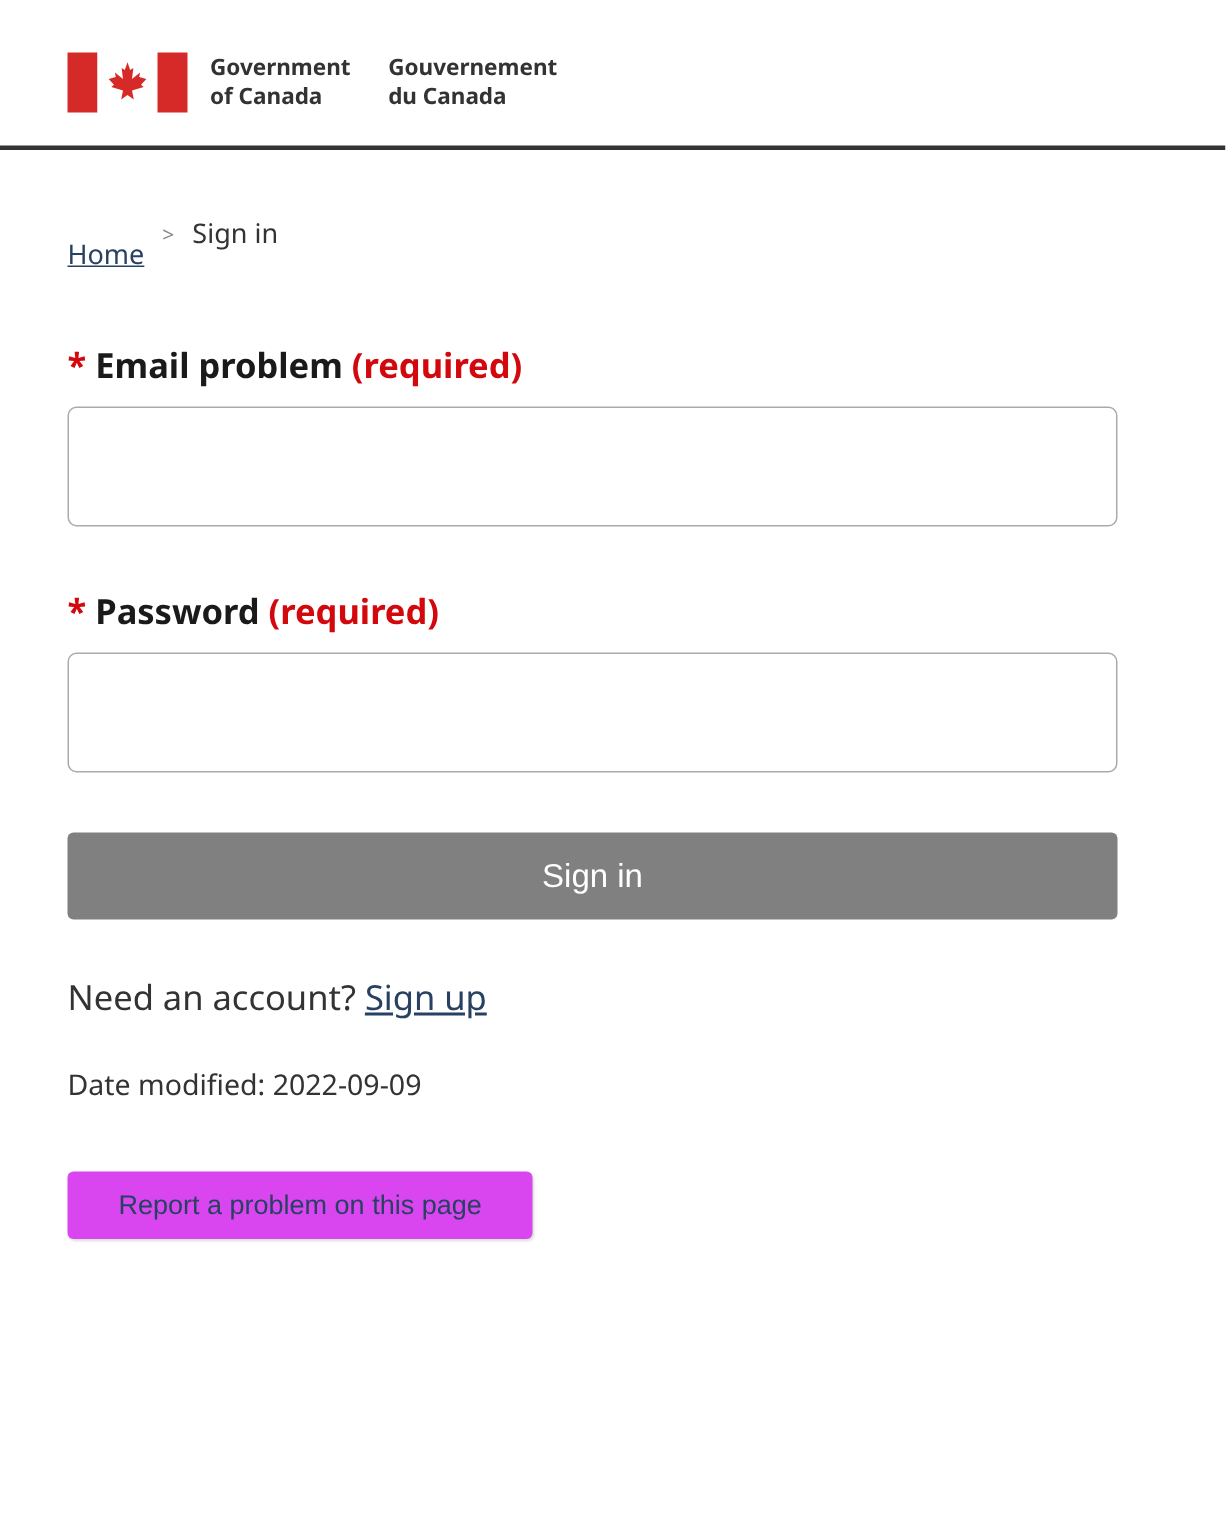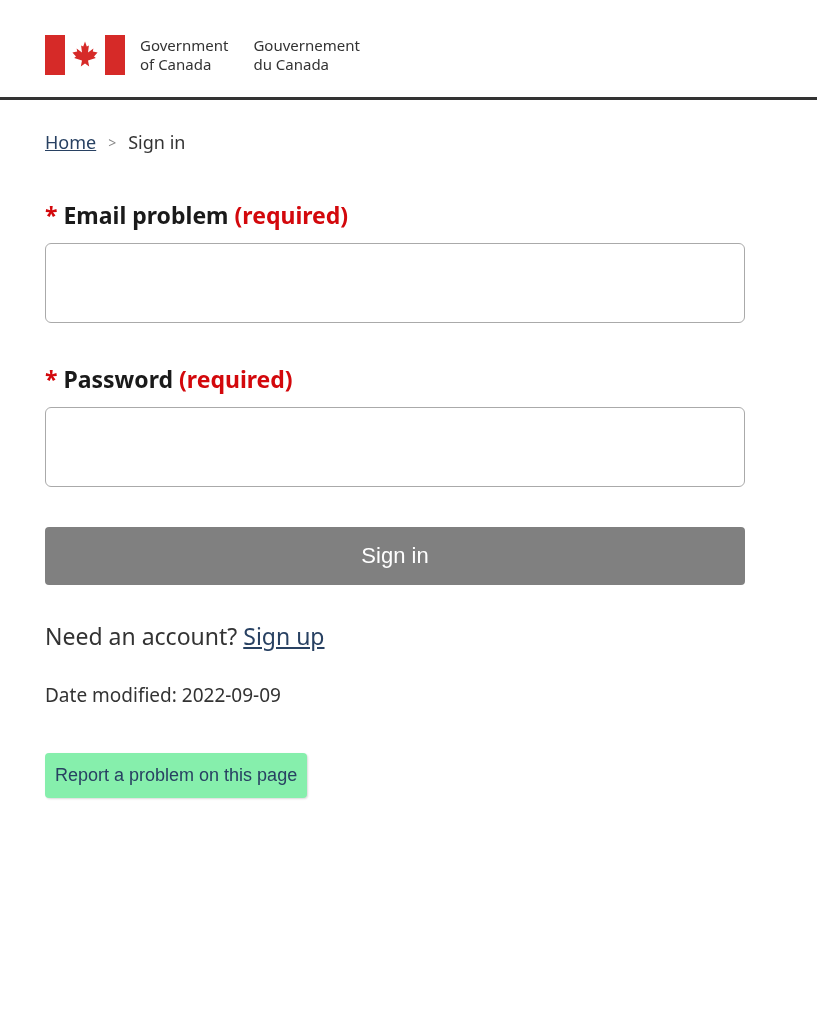--- a/index.html
+++ b/index.html
@@ -32,21 +32,21 @@
       height: 40px;
       background: #fff;
       display: flex;
       align-items: center;
       justify-content: center;
     }
     .gov-text {
       display: flex;
       gap: 25px;
       line-height: 1.25;
-      font-weight: 400;
+      font-weight: 700;
       font-size: 15px;
       color: #333;
     }
     .gov-text div {
       display: flex;
       flex-direction: column;
     }
     .divider {
       height: 3px;
       background: #333;
@@ -59,20 +59,21 @@
       font-size: 18px;
       color: #333;
       margin-bottom: 45px;
       display: flex;
       align-items: center;
       gap: 12px;
     }
     .breadcrumb a {
       color: #284162;
       text-decoration: underline;
+      margin-top: 28px;
     }
     .breadcrumb .sep {
       color: #888;
       font-size: 14px;
     }
     h1 {
       font-size: 40px;
       font-weight: 700;
       color: #1a1a1a;
       border-bottom: 1px solid #af3c43;
@@ -137,25 +138,25 @@
       text-decoration: underline;
       margin-left: 10px;
       margin-bottom: 50px;
     }
     .date-modified {
       font-size: 19px;
       color: #333;
       margin-bottom: 45px;
     }
     .report-button {
-      background: #86efac;
+      background: #d946ef;
       color: #284162;
       border: none;
       border-radius: 4px;
-      padding: 12px 10px;
+      padding: 12px 34px;
       font-size: 18px;
       cursor: pointer;
       box-shadow: 1px 1px 2px rgba(0,0,0,0.15);
     }
   </style>
 </head>
 <body>
 
 <div class="header">
   <div class="flag-logo">

